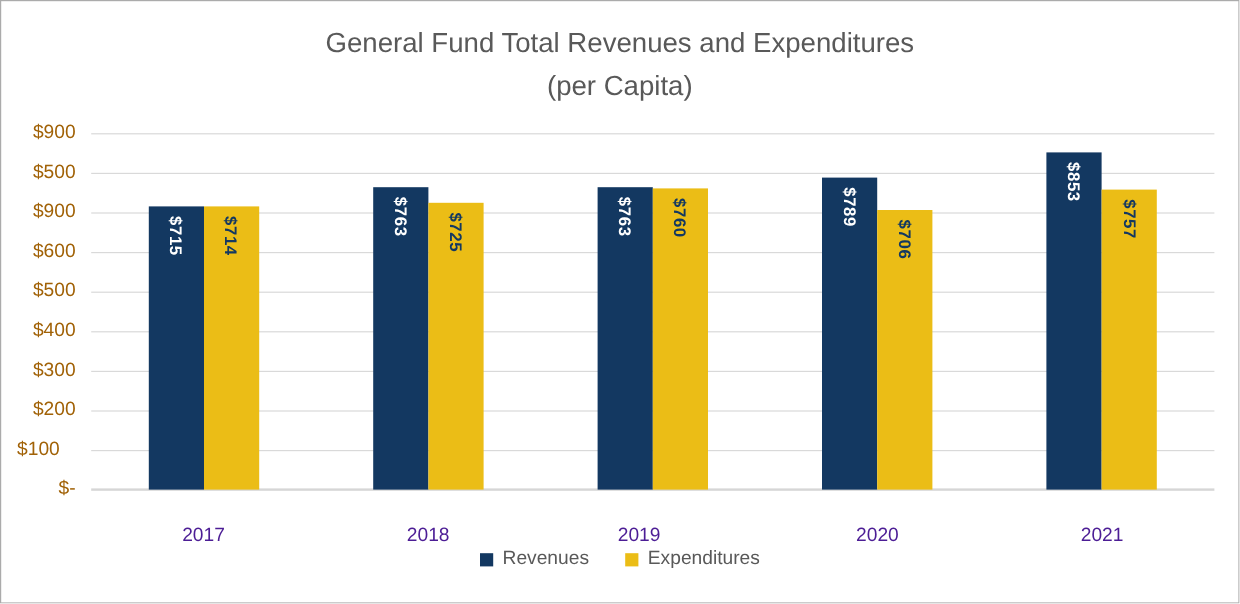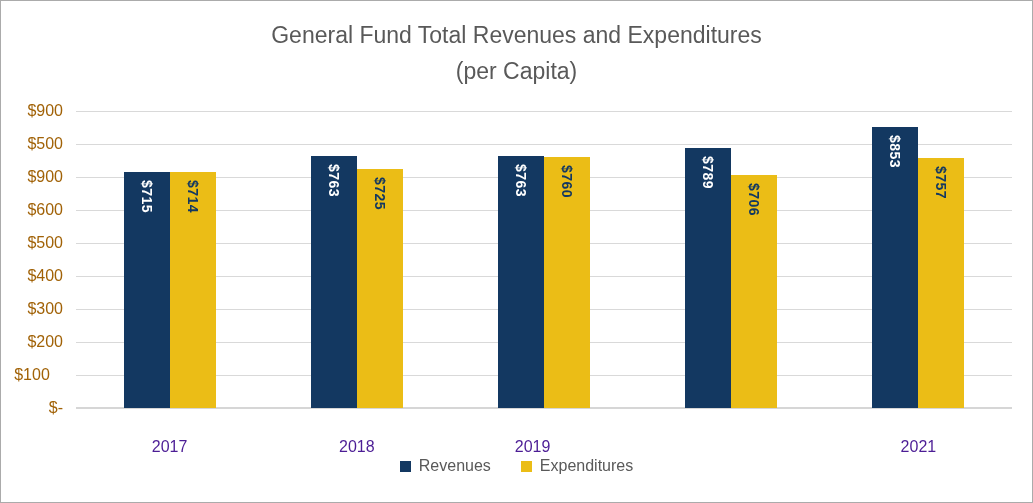--- a/index.html
+++ b/index.html
@@ -123,20 +123,21 @@
         <div class="bar" style="left: 842.4px; width: 46px; height: 249.81px; background: rgb(235, 189, 22);">
           <span class="bar-label" style="color: rgb(19, 56, 97);">$757</span>
         </div>
       </div>
   </div>
 
   <div class="x-axis">
       <div class="x-tick" style="left: 0px; width: 187.2px;">2017</div>
       <div class="x-tick" style="left: 187.2px; width: 187.2px;">2018</div>
       <div class="x-tick" style="left: 363px; width: 187.2px;">2019</div>
+      <div class="x-tick" style="left: 561.6px; width: 187.2px;">2020</div>
       <div class="x-tick" style="left: 748.8px; width: 187.2px;">2021</div>
     </div>
 
   <div class="legend">
       <div class="legend-item">
         <span class="legend-swatch" style="background: rgb(19, 56, 97);"></span>
         <span>Revenues</span>
       </div>
       <div class="legend-item">
         <span class="legend-swatch" style="background: rgb(235, 189, 22);"></span>

